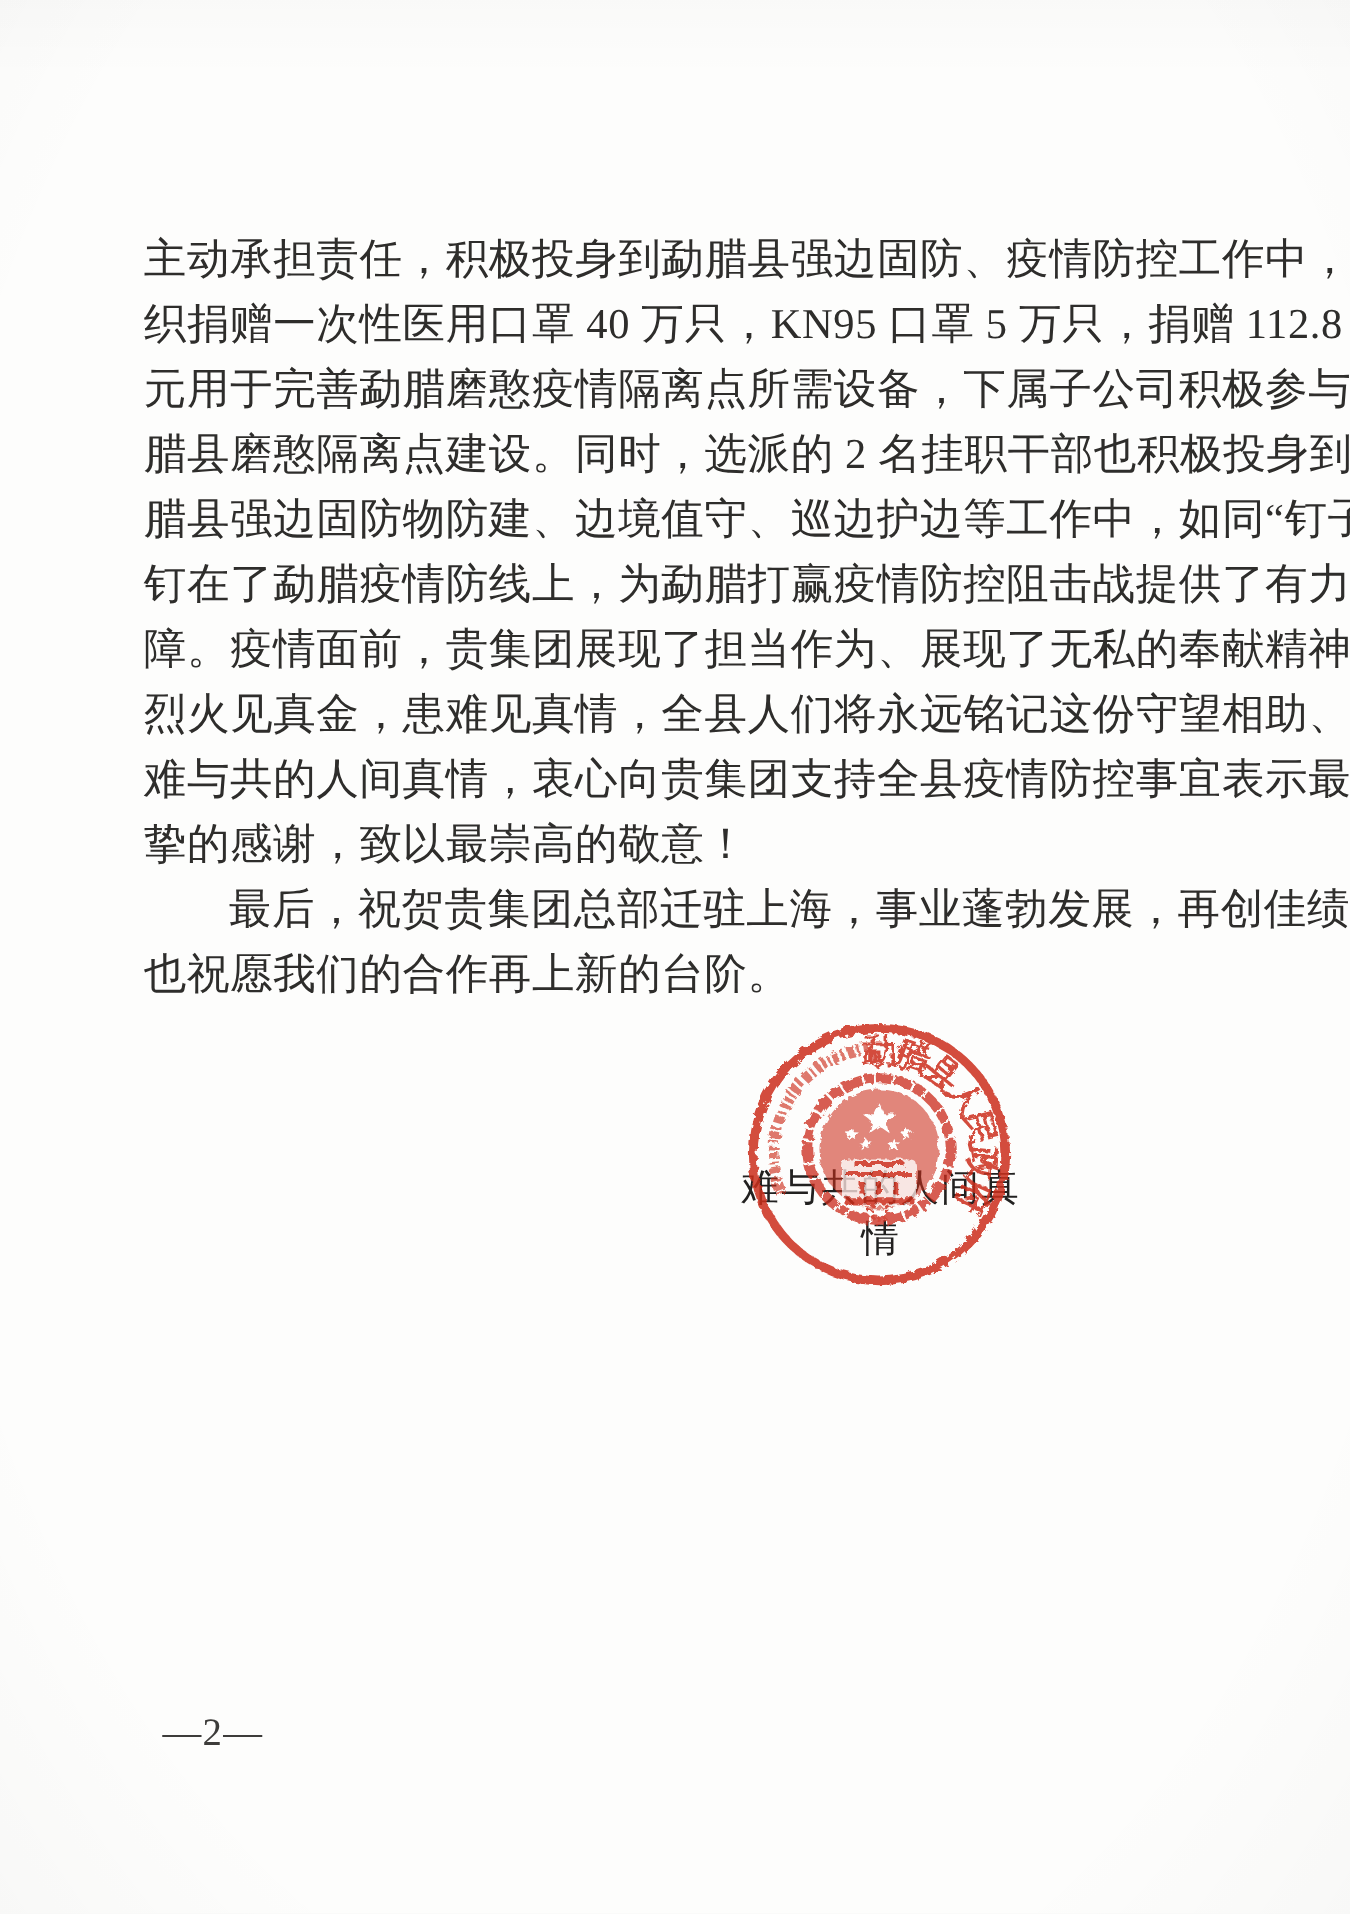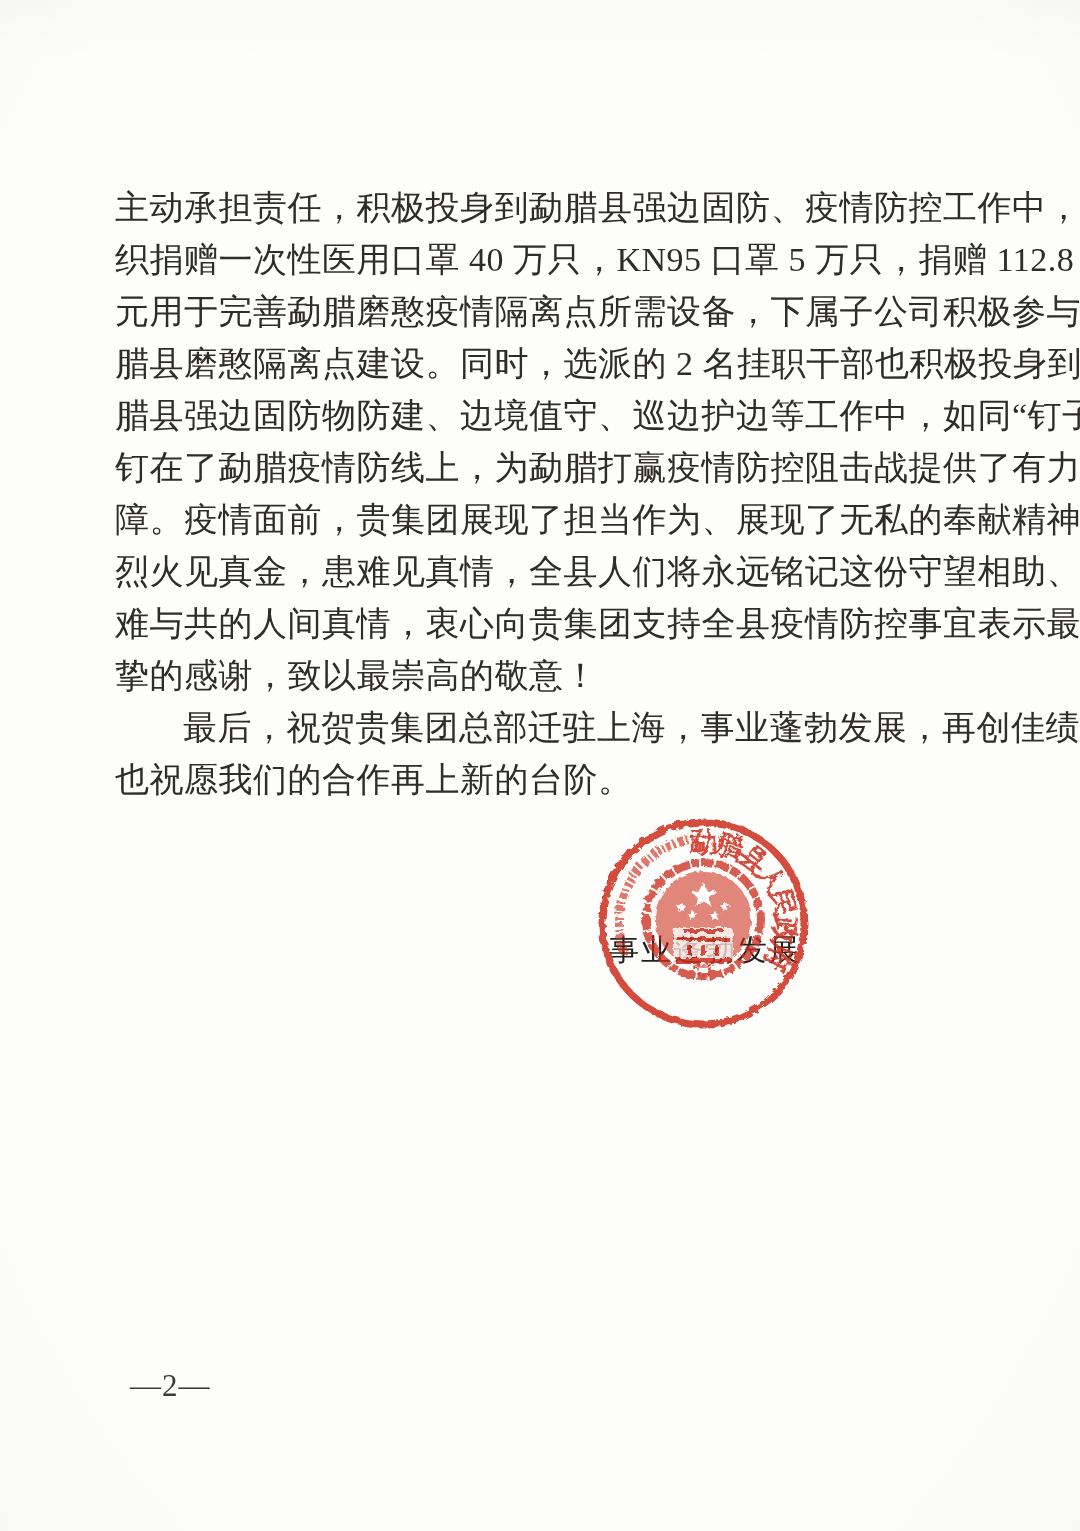--- a/index.html
+++ b/index.html
@@ -106,21 +106,21 @@
       <div class="line">难与共的人间真情，衷心向贵集团支持全县疫情防控事宜表示最诚</div>
       <div class="line no-just">挚的感谢，致以最崇高的敬意！</div>
     </div>
     <div class="para">
       <div class="line indent1">最后，祝贺贵集团总部迁驻上海，事业蓬勃发展，再创佳绩，</div>
       <div class="line no-just">也祝愿我们的合作再上新的台阶。</div>
     </div>
   </div>
 
   <div class="sig-block">
-    <div class="sig-org">事业蓬勃发展</div>
+    <div class="sig-org">难与共的人间真情</div>
 
     <div class="seal-wrap">
       <svg width="240" height="240" viewBox="0 0 240 240">
         <defs>
           <filter id="rough" x="-10%" y="-10%" width="120%" height="120%">
             <feTurbulence type="turbulence" baseFrequency="0.12" numOctaves="2" result="n"></feTurbulence>
             <feDisplacementMap in="SourceGraphic" in2="n" scale="5"></feDisplacementMap>
           </filter>
         </defs>
         <g filter="url(#rough)" opacity="0.85">

